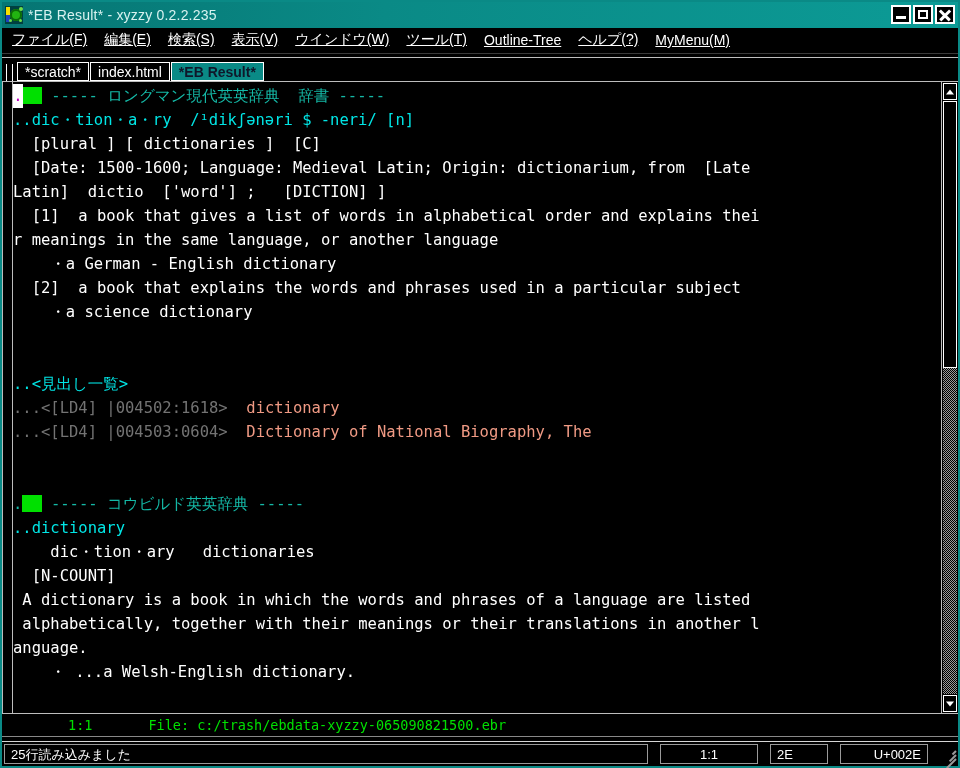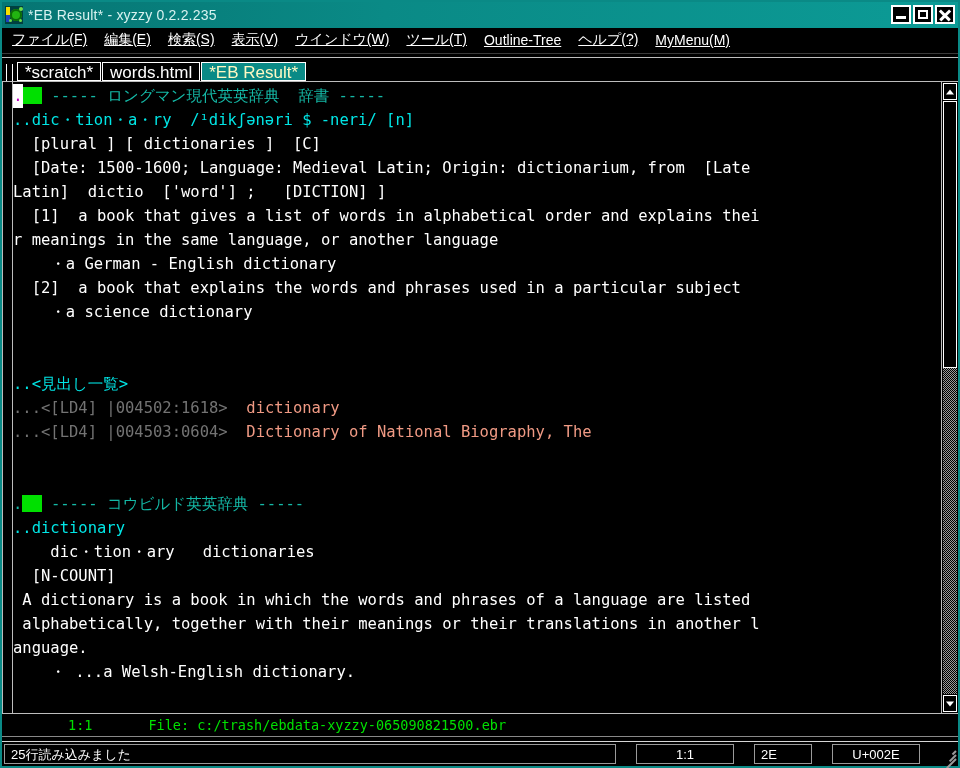--- a/index.html
+++ b/index.html
@@ -153,28 +153,29 @@
   .tab {
     height: 19px;
     line-height: 19px;
     padding: 0 7px;
     margin-right: 1px;
     background: #000;
     color: #ffffff;
     border: 1px solid #ffffff;
     box-sizing: border-box;
     font-family: "Liberation Sans", sans-serif;
-    font-size: 17px;
+    font-size: 14px;
     white-space: nowrap;
     cursor: default;
   }
   .tab.active {
     background: #0a8a86;
-    color: #fef9c3;
+    color: #0f172a;
     border-color: #ffffff;
+    font-weight: bold;
   }
 
   
   .editor-wrap {
     flex: 1 1 auto;
     display: flex;
     min-height: 0;
     background: #000;
     border-top: 1px solid #bdbdbd;
   }
@@ -301,39 +302,39 @@
   }
 
   
   .statusbar {
     height: 24px;
     flex: 0 0 auto;
     background: #000;
     display: flex;
     align-items: center;
     padding: 0 2px;
-    gap: 20px;
+    gap: 12px;
   }
   .sb-panel {
     height: 20px;
     line-height: 20px;
     background: #000;
     color: #ffffff;
     border: 1px solid #9a9a9a;
     box-sizing: border-box;
     font-family: "Liberation Sans", sans-serif;
     font-size: 13px;
     padding: 0 6px;
     white-space: nowrap;
     overflow: hidden;
   }
   .sb-panel.msg { flex: 1 1 auto; }
   .sb-panel.p1 { width: 98px; text-align: center; }
   .sb-panel.p2 { width: 58px; text-align: left; }
-  .sb-panel.p3 { width: 88px; text-align: center; }
+  .sb-panel.p3 { width: 88px; text-align: right; }
   .grip {
     width: 14px; height: 14px;
     position: relative;
     flex: 0 0 auto;
     margin-left: 2px;
   }
   .grip i {
     position: absolute;
     right: 0;
     height: 2px;
@@ -380,21 +381,21 @@
     <div class="menu-item">Outline-Tree</div>
     <div class="menu-item">ヘルプ(?)</div>
     <div class="menu-item">MyMenu(M)</div>
   </div>
 
   <div class="sep-line"></div>
 
   <div class="tabbar">
     <div class="tab-grip"></div>
     <div class="tab">*scratch*</div>
-    <div class="tab">words.html</div>
+    <div class="tab">index.html</div>
     <div class="tab active">*EB Result*</div>
   </div>
 
   <div class="editor-wrap">
     <div class="fringe"></div>
     <div class="textarea">
       <div class="lines" id="lines"><div class="ln"><span class="cursor-block">.</span><span class="green-block"></span><span class="c-green"> ----- ロングマン現代英英辞典  辞書 -----</span></div><div class="ln"><span class="c-cyan">..dic・tion・a・ry  /¹dikʃənəri $ -neri/ [n]</span></div><div class="ln"><span class="c-white">  [plural ] [ dictionaries ]  [C]</span></div><div class="ln"><span class="c-white">  [Date: 1500-1600; Language: Medieval Latin; Origin: dictionarium, from  [Late</span></div><div class="ln"><span class="c-white">Latin]  dictio  ['word'] ;   [DICTION] ]</span></div><div class="ln"><span class="c-white">  [1]  a book that gives a list of words in alphabetical order and explains thei</span></div><div class="ln"><span class="c-white">r meanings in the same language, or another language</span></div><div class="ln"><span class="c-white">    ・a German - English dictionary</span></div><div class="ln"><span class="c-white">  [2]  a book that explains the words and phrases used in a particular subject</span></div><div class="ln"><span class="c-white">    ・a science dictionary</span></div><div class="ln"><span class="c-white"></span></div><div class="ln"><span class="c-white"></span></div><div class="ln"><span class="c-cyan">..&lt;見出し一覧&gt;</span></div><div class="ln"><span class="c-blue">...&lt;[LD4] |004502:1618&gt;  </span><span class="c-salmon">dictionary</span></div><div class="ln"><span class="c-blue">...&lt;[LD4] |004503:0604&gt;  </span><span class="c-salmon">Dictionary of National Biography, The</span></div><div class="ln"><span class="c-white"></span></div><div class="ln"><span class="c-white"></span></div><div class="ln"><span class="c-green">.</span><span class="green-block"></span><span class="c-green"> ----- コウビルド英英辞典 -----</span></div><div class="ln"><span class="c-cyan">..dictionary</span></div><div class="ln"><span class="c-white">    dic・tion・ary   dictionaries</span></div><div class="ln"><span class="c-white">  [N-COUNT]</span></div><div class="ln"><span class="c-white"> A dictionary is a book in which the words and phrases of a language are listed</span></div><div class="ln"><span class="c-white"> alphabetically, together with their meanings or their translations in another l</span></div><div class="ln"><span class="c-white">anguage.</span></div><div class="ln"><span class="c-white">    ・ ...a Welsh-English dictionary.</span></div></div>
     </div>
     <div class="vscroll">
       <div class="sb-btn up">

